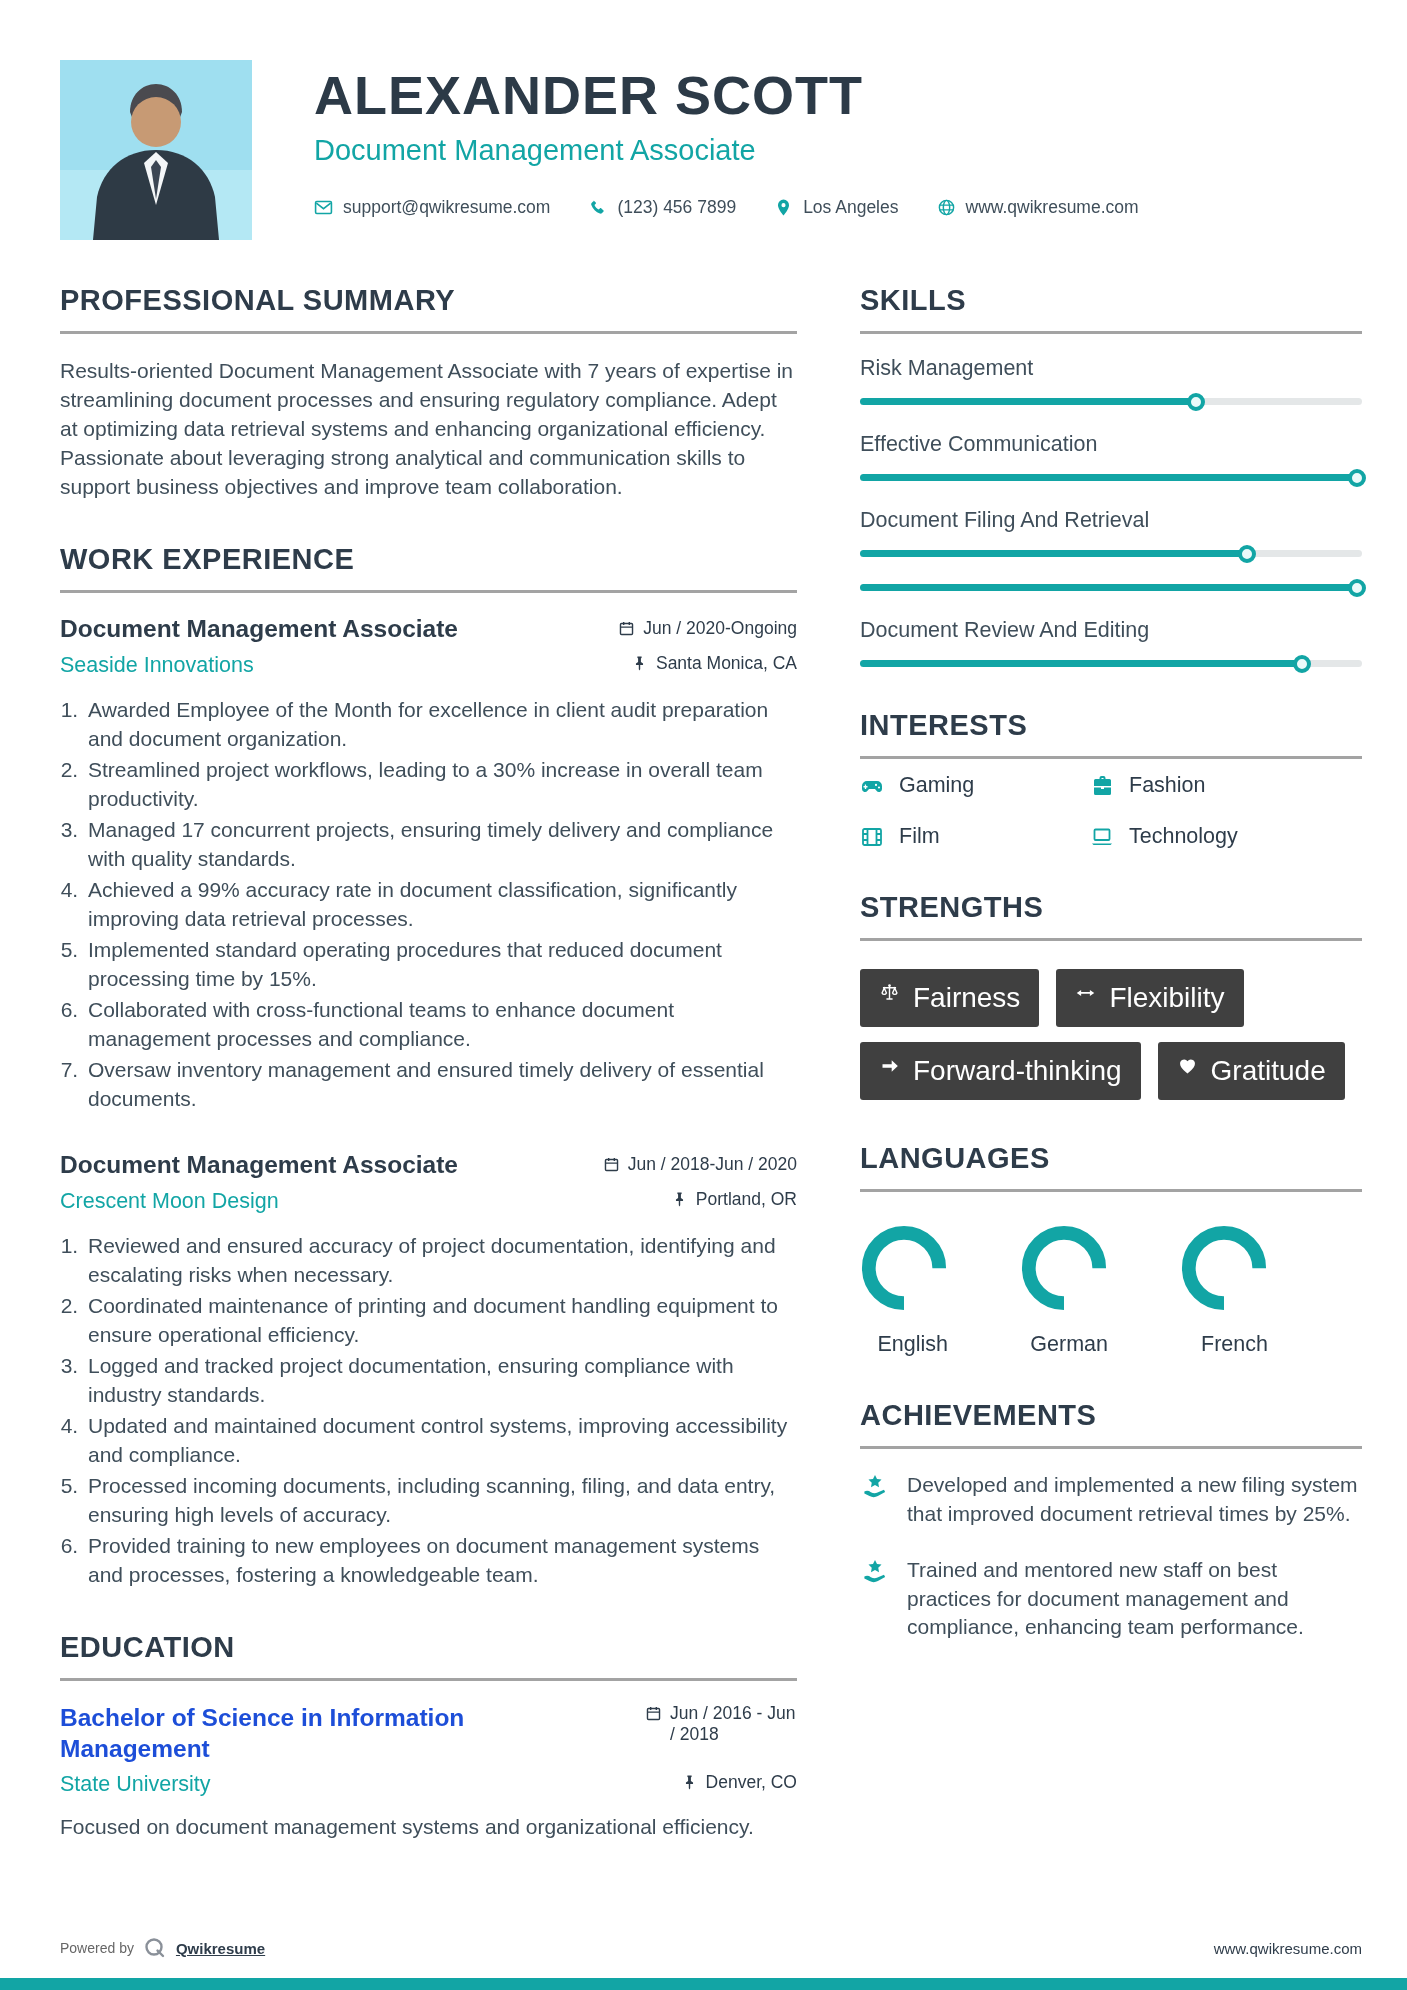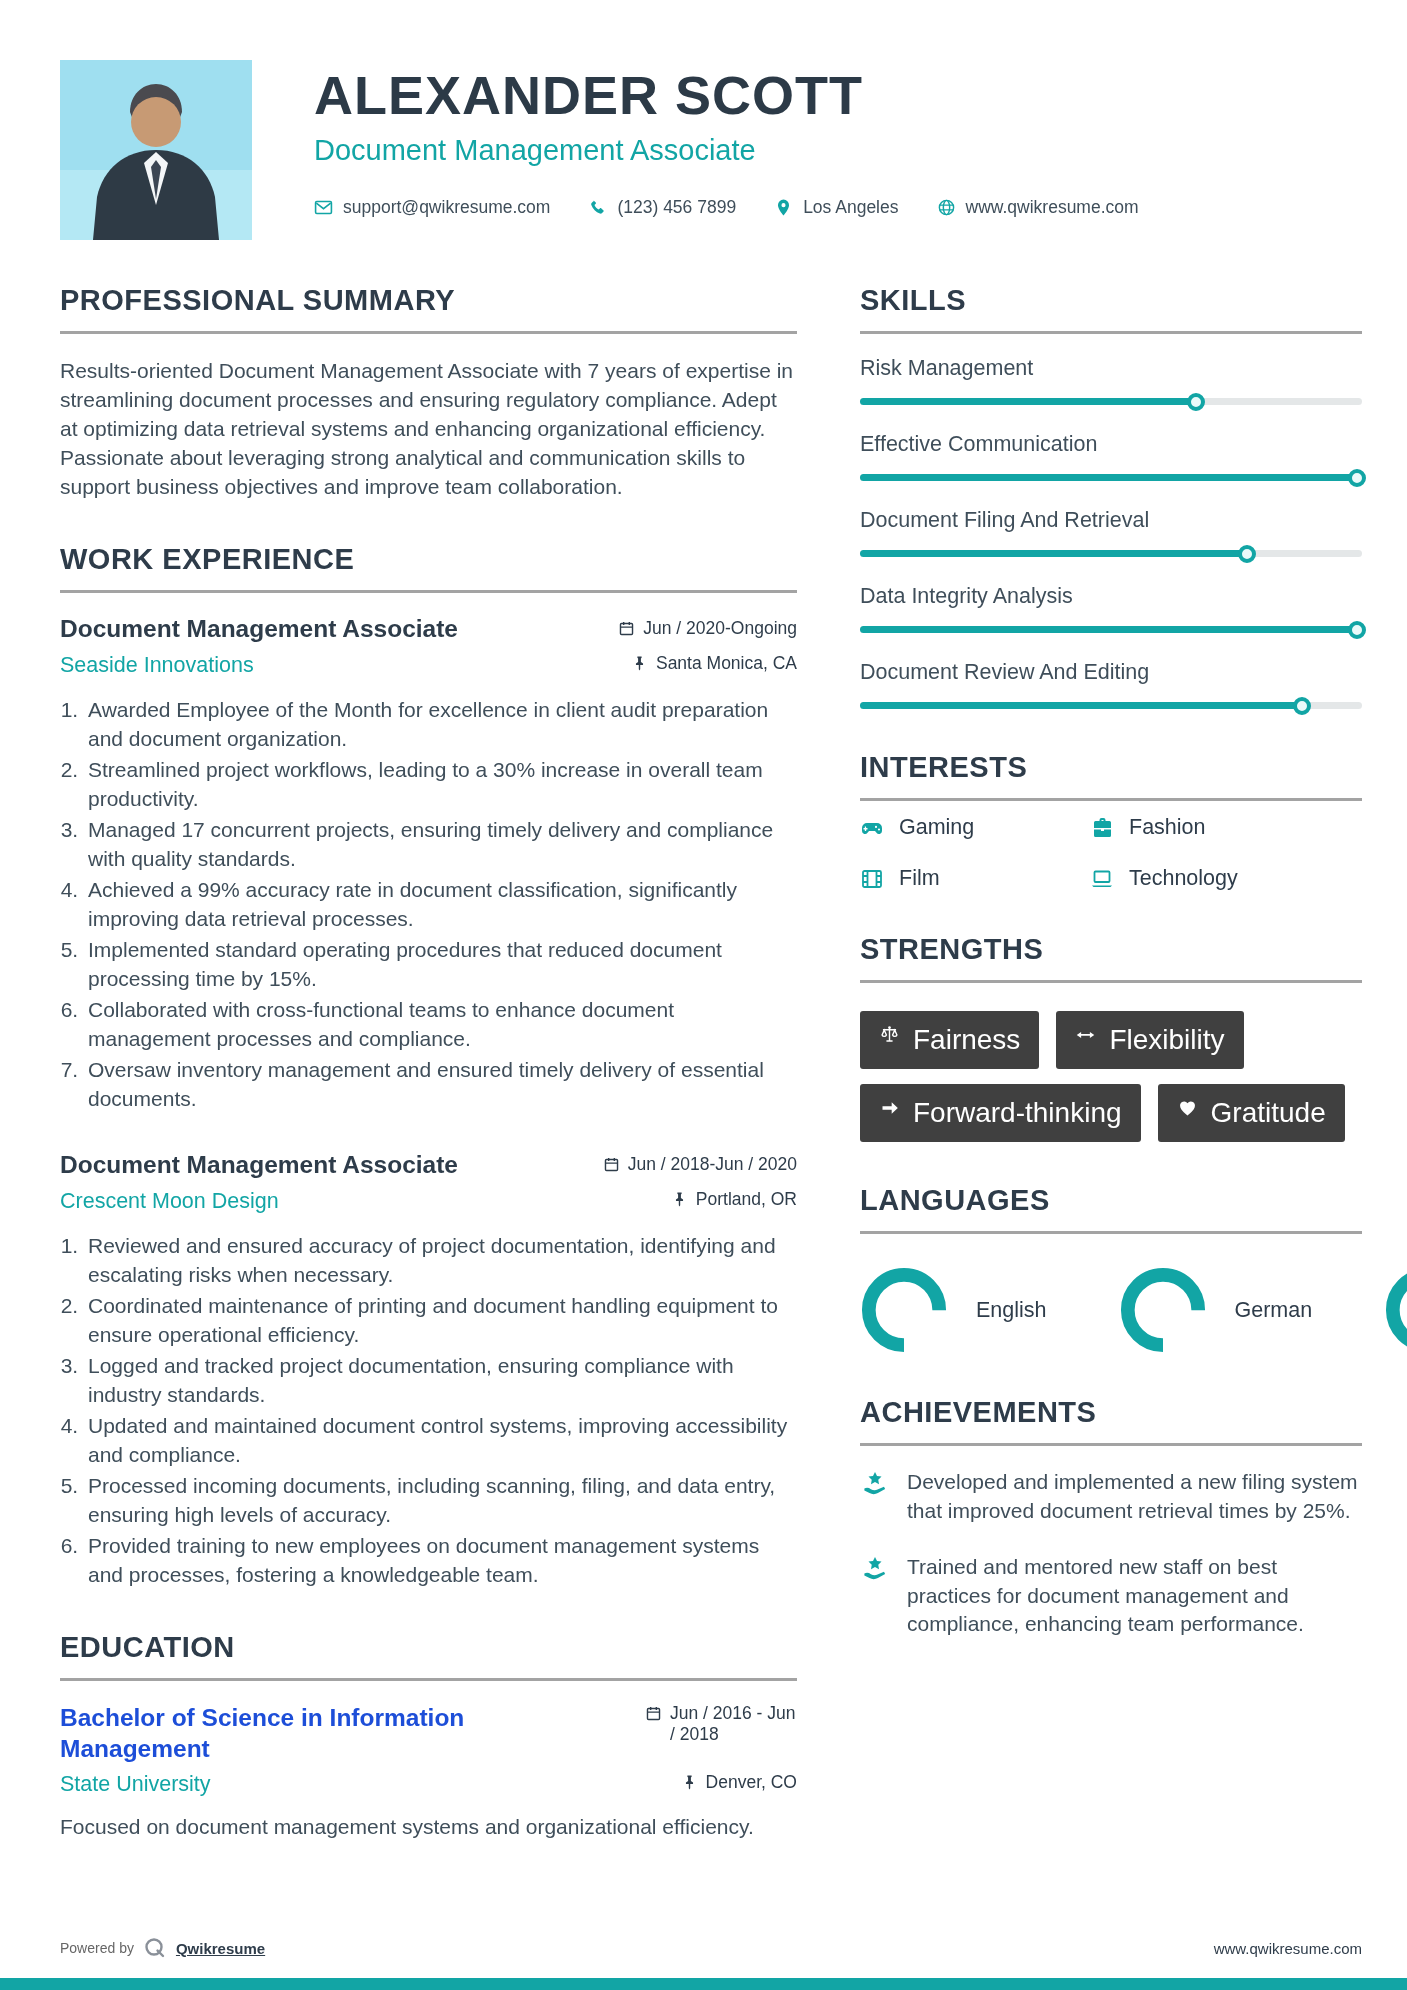--- a/index.html
+++ b/index.html
@@ -61,21 +61,21 @@
   .interest { display:flex; align-items:center; gap:15px; font-size:21.5px; color:#2e3c4a; }
   .interest .icn { width:24px; height:24px; }
 
   
   .strengths { display:flex; flex-wrap:wrap; gap:15px 17px; padding-top:28px; }
   .badge { display:inline-flex; align-items:flex-start; gap:13px; background:#404040; color:#fff; font-size:28px; padding:13px 19px; border-radius:3px; }
   .badge .icn { color:#fff; width:21px; height:21px; }
 
   
   .langs { display:flex; gap:72px; padding-top:32px; }
-  .lang { display:flex; align-items:center; gap:28px; }
+  .lang { display:flex; flex-direction:column; align-items:flex-end; gap:20px; }
   .donut { width:88px; height:88px; }
   .donut circle { fill:none; stroke:#12a5a5; stroke-width:14; }
   .lang-label { font-size:21.5px; color:#2e3c4a; }
 
   
   .ach { display:flex; gap:17px; margin-bottom:28px; }
   .ach .icn { width:30px; height:30px; margin-top:2px; color:#12a5a5; }
   .ach-text { font-size:21px; line-height:28.5px; }
 
   
@@ -290,21 +290,20 @@
             </div>
             <div class="skill">
               <div class="skill-label">Document Filing And Retrieval</div>
               <div class="skill-track">
                 <div class="skill-fill" style="width: 77%;">
                     <span class="skill-knob"></span>
                   </div>
               </div>
             </div>
             <div class="skill">
-              <div class="skill-label">Data Integrity Analysis</div>
               <div class="skill-track">
                 <div class="skill-fill" style="width: 99%;">
                     <span class="skill-knob"></span>
                   </div>
               </div>
             </div>
             <div class="skill">
               <div class="skill-label">Document Review And Editing</div>
               <div class="skill-track">
                 <div class="skill-fill" style="width: 88%;">

